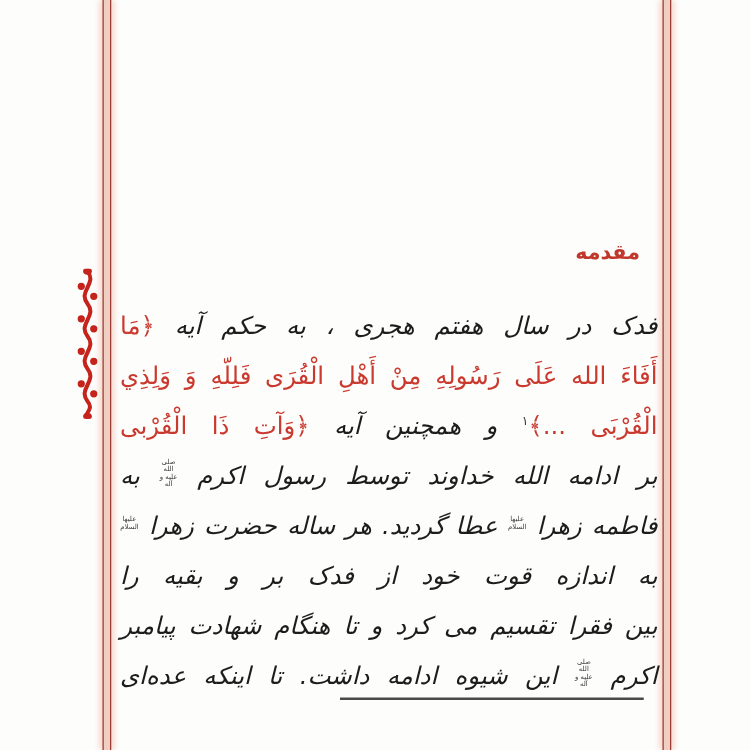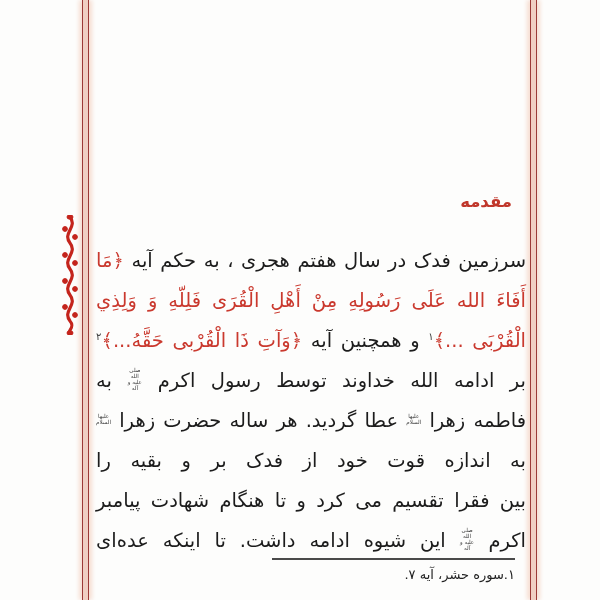--- a/index.html
+++ b/index.html
@@ -42,21 +42,21 @@
     position:absolute;left:96px;top:240px;width:430px;
     direction:rtl;color:var(--body-black);
     font-size:19.5px;
   }
   .line{
     display:flex;justify-content:space-between;align-items:center;
     height:40px;direction:rtl;white-space:nowrap;
   }
   .line .w{display:inline-block;}
   .w.red{color:var(--verse-red);}
-  .w.black{color:var(--body-black);}
+  .w.black{color:var(--body-black);font-style:italic;}
   .sup{font-size:10px;position:relative;top:-7px;color:#3c3c3c;}
   .honorific{
     display:inline-block;width:15px;font-size:5.5px;line-height:1.08;
     color:#3a3a3a;text-align:center;white-space:normal;
     align-self:center;direction:rtl;
   }
   
   .foot-rule{
     position:absolute;top:558px;right:85px;width:243px;height:1.5px;
     background:var(--rule-gray);
@@ -89,21 +89,20 @@
         <ellipse cx="11" cy="2" rx="3" ry="2.2"></ellipse>
         <ellipse cx="11" cy="118" rx="3" ry="2.2"></ellipse>
       </g>
     </svg>
   </div>
 
   <div class="title">مقدمه</div>
 
   <div class="para" id="para">
       <div class="line">
-        <span class="w black">سرزمین</span>
         <span class="w black">فدک</span>
         <span class="w black">در</span>
         <span class="w black">سال</span>
         <span class="w black">هفتم</span>
         <span class="w black">هجری</span>
         <span class="w black">،</span>
         <span class="w black">به</span>
         <span class="w black">حکم</span>
         <span class="w black">آیه</span>
         <span class="w red">﴿مَا</span>
@@ -122,21 +121,20 @@
       </div>
       <div class="line">
         <span class="w red">الْقُرْبَى</span>
         <span class="w red">...﴾<span class="sup">۱</span></span>
         <span class="w black">و</span>
         <span class="w black">همچنین</span>
         <span class="w black">آیه</span>
         <span class="w red">﴿وَآتِ</span>
         <span class="w red">ذَا</span>
         <span class="w red">الْقُرْبى</span>
-        <span class="w red">حَقَّهُ...﴾<span class="sup">۲</span></span>
       </div>
       <div class="line">
         <span class="w black">بر</span>
         <span class="w black">ادامه</span>
         <span class="w black">الله</span>
         <span class="w black">خداوند</span>
         <span class="w black">توسط</span>
         <span class="w black">رسول</span>
         <span class="w black">اکرم</span>
         <span class="honorific">صلی الله علیه و آله</span>
@@ -185,15 +183,14 @@
         <span class="w black">شیوه</span>
         <span class="w black">ادامه</span>
         <span class="w black">داشت.</span>
         <span class="w black">تا</span>
         <span class="w black">اینکه</span>
         <span class="w black">عده‌ای</span>
       </div>
     </div>
 
   <div class="foot-rule"></div>
-  <div class="footnote">۱.سوره حشر، آیه ۷.</div>
 
 </div>
 
 </body></html>

